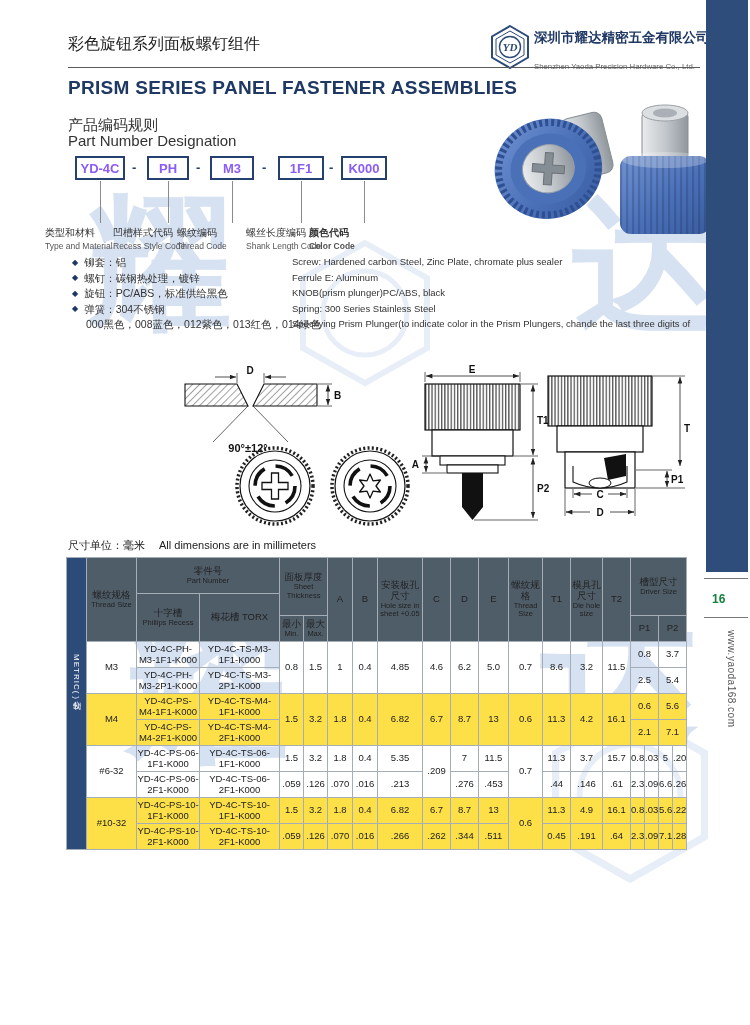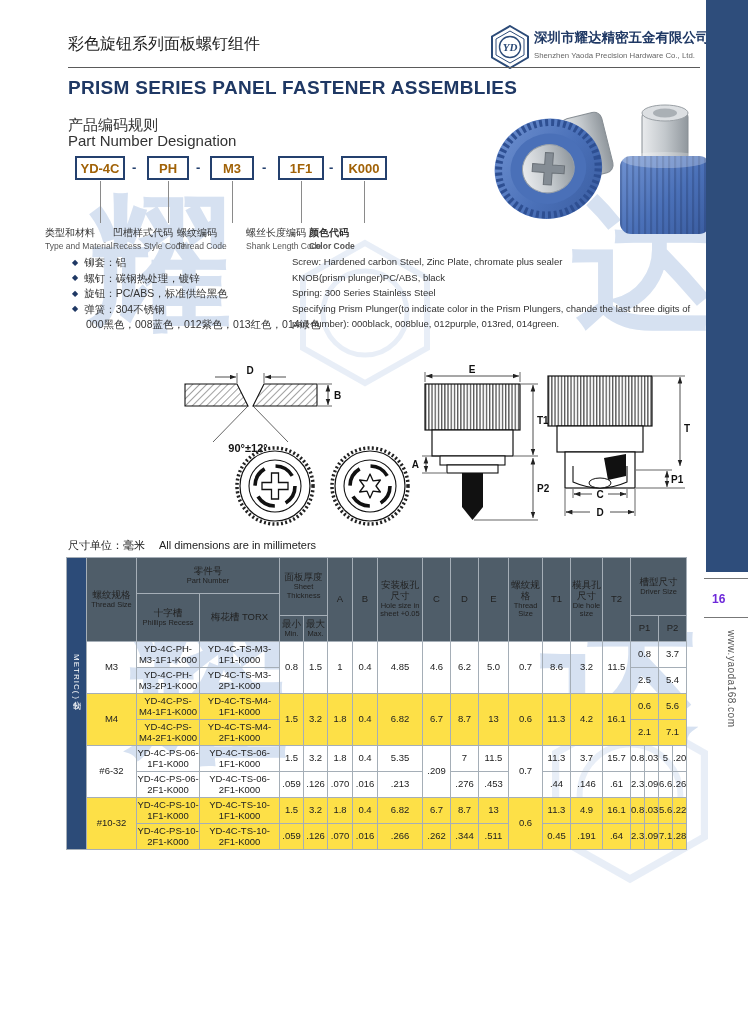--- a/index.html
+++ b/index.html
@@ -7,26 +7,26 @@
         font-family:"Liberation Sans",sans-serif;overflow:hidden;}
   .abs{position:absolute;}
   
   .wm{position:absolute;color:#d6e1f1;line-height:1;font-weight:bold;z-index:0;user-select:none;}
   .wm-hex{position:absolute;z-index:0;opacity:.55;}
   
   .cn-title{left:68px;top:34px;font-size:16px;color:#222;z-index:2;}
   .logo{left:489px;top:25px;z-index:2;}
   .company{left:534px;top:29px;z-index:2;}
   .company .cn{font-size:13.5px;font-weight:bold;color:#1f3864;}
-  .company .en{font-size:7.8px;color:#666;margin-top:4px;}
+  .company .en{font-size:7.8px;color:#666;margin-top:15px;}
   .rule{left:68px;top:67px;width:632px;border-top:1px solid #5a5a5a;z-index:2;}
   .en-title{left:68px;top:77px;font-size:19px;font-weight:bold;color:#1f3864;letter-spacing:.3px;z-index:2;}
   
   .pn-head{left:68px;top:117px;font-size:15px;color:#333;line-height:16px;z-index:2;}
-  .seg-box{position:absolute;top:156px;height:24px;border:2px solid #24406e;background:#fff;color:#a16207;
+  .seg-box{position:absolute;top:156px;height:24px;border:2px solid #24406e;background:#fff;color:#8b5cf6;
            font-weight:bold;font-size:13px;text-align:center;line-height:21px;box-sizing:border-box;z-index:2;}
   .seg-dash{position:absolute;top:156px;height:24px;line-height:24px;color:#24406e;font-weight:bold;font-size:13px;z-index:2;}
   .seg-line{position:absolute;top:181px;height:42px;border-left:1px solid #8a8a8a;z-index:2;}
   .seg-label{position:absolute;top:226px;width:110px;text-align:left;z-index:2;}
   .seg-label .l1{font-size:10px;color:#333;}
   .seg-label .l2{font-size:8.5px;color:#555;margin-top:1px;}
   
   .spec-cn{left:72px;top:256px;z-index:2;}
   .spec-en{left:292px;top:256px;z-index:2;}
   .sline{height:15.6px;font-size:10.5px;color:#333;white-space:nowrap;}
@@ -50,21 +50,21 @@
   td.hd .he{font-size:7.5px;font-weight:normal;}
   td.strip{background:#2c4b78;border-color:#2c4b78;position:relative;}
   .vtext{position:absolute;left:50%;top:96px;transform:translateX(-50%);writing-mode:vertical-rl;
          color:#fff;font-size:8px;letter-spacing:1px;white-space:nowrap;}
   tr.h1{height:36px;} tr.h2{height:22px;} tr.h3{height:26px;} tr.r{height:26px;}
   td.pn{font-size:8px;color:#333;padding:0 2px;}
   tr.shade td{background:#fde047;}
   
   .sidebar-bar{left:706px;top:0;width:42px;height:572px;background:#2e4d7b;z-index:3;}
   .pagenum{left:704px;top:578px;width:44px;height:40px;border-top:1px solid #777;border-bottom:1px solid #777;
-           line-height:40px;padding-left:8px;font-size:12px;font-weight:bold;color:#6d28d9;box-sizing:border-box;z-index:2;}
+           line-height:40px;padding-left:8px;font-size:12px;font-weight:bold;color:#15803d;box-sizing:border-box;z-index:2;}
   .site{left:726px;top:630px;height:160px;writing-mode:vertical-rl;font-size:10px;color:#555;letter-spacing:.5px;z-index:2;}
   .photo{left:470px;top:100px;z-index:2;}
 </style>
 </head>
 <body>
 
 <div class="page">
 
   <div class="wm" style="left:88px;top:192px;font-size:145px;">耀</div>
   <div class="wm" style="left:572px;top:192px;font-size:145px;">达</div>
@@ -182,24 +182,24 @@
 
   <div class="abs spec-cn">
     <div class="sline"><span class="blt">◆</span><span>铆套：铝</span></div>
     <div class="sline"><span class="blt">◆</span><span>螺钉：碳钢热处理，镀锌</span></div>
     <div class="sline"><span class="blt">◆</span><span>旋钮：PC/ABS，标准供给黑色</span></div>
     <div class="sline"><span class="blt">◆</span><span>弹簧：304不锈钢</span></div>
     <div class="sline cont"><span>000黑色，008蓝色，012紫色，013红色，014绿色</span></div>
   </div>
   <div class="abs spec-en">
     <div class="sline">Screw: Hardened carbon Steel, Zinc Plate, chromate plus sealer</div>
+    <div class="sline">Ferrule E: Aluminum</div>
     <div class="sline">KNOB(prism plunger)PC/ABS, black</div>
     <div class="sline">Spring: 300 Series Stainless Steel</div>
     <div class="sline">Specifying Prism Plunger(to indicate color in the Prism Plungers, chande the last three digits of</div>
-    <div class="sline">part number): 000black, 008blue, 012purple, 013red, 014green.</div>
   </div>
 
   <svg class="abs dg" width="620" height="168" viewBox="0 0 620 168">
     <defs>
       <marker id="mE" orient="auto" markerWidth="9" markerHeight="8" refX="8" refY="3">
           <path d="M0,0L8,3L0,6Z" fill="#222"></path>
         </marker>
       <marker id="mS" orient="auto" markerWidth="9" markerHeight="8" refX="0" refY="3">
           <path d="M8,0L0,3L8,6Z" fill="#222"></path>
         </marker>

